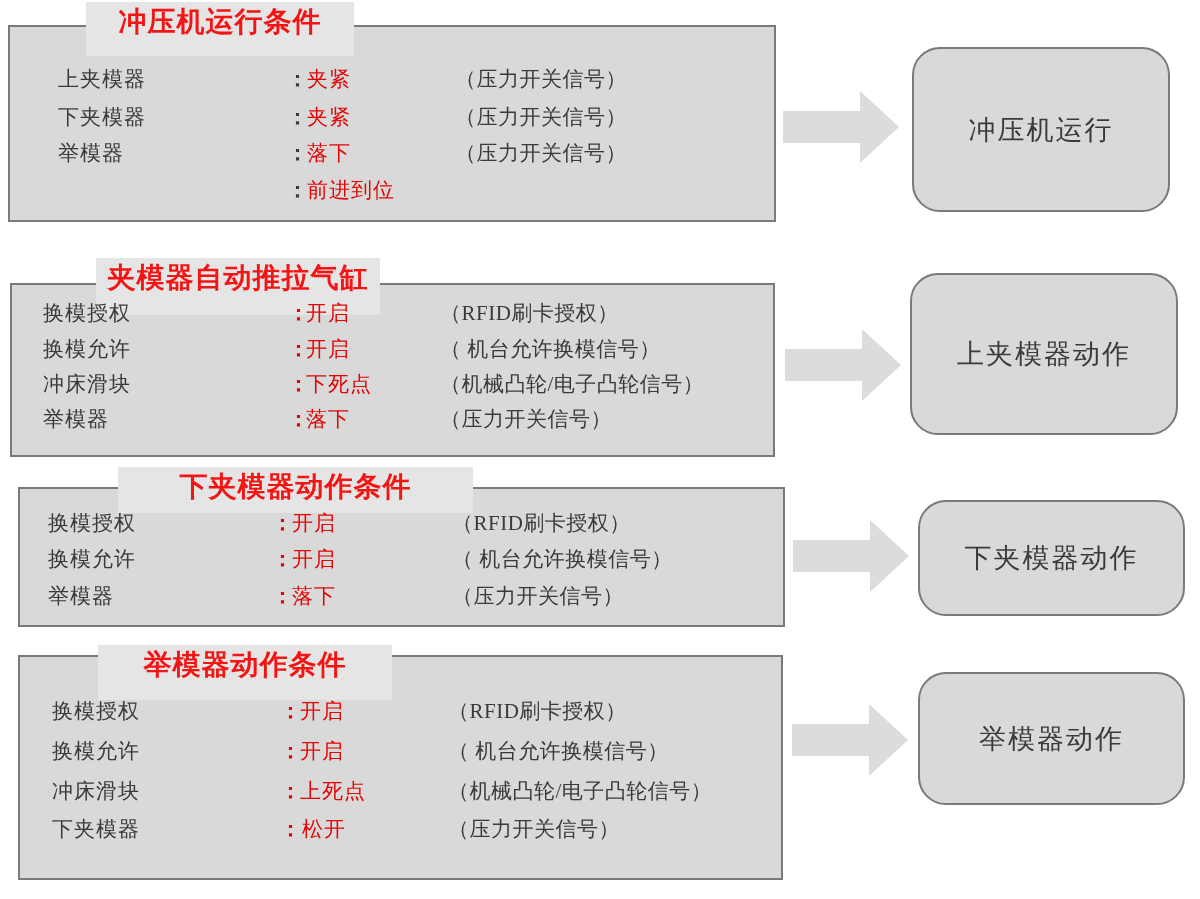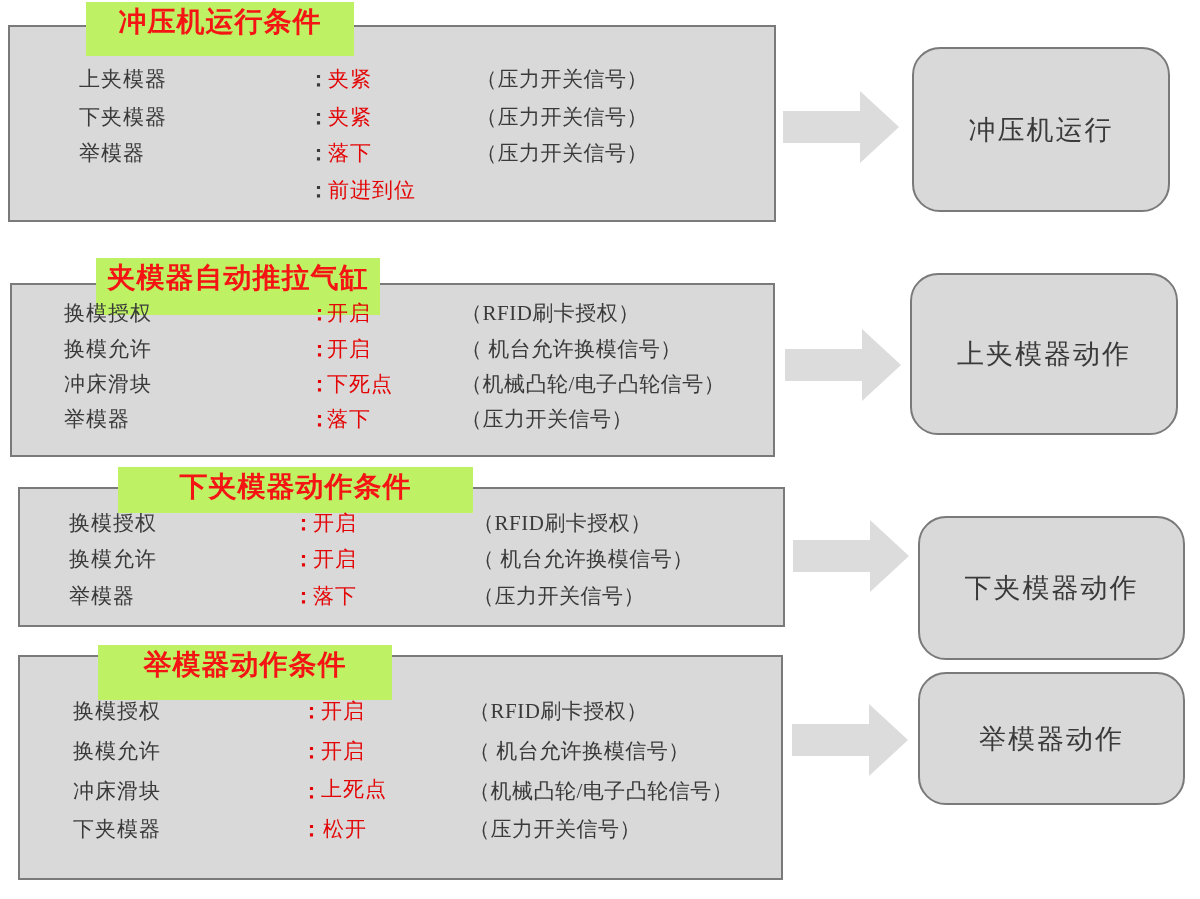--- a/index.html
+++ b/index.html
@@ -5,28 +5,28 @@
   html,body{margin:0;padding:0;background:#ffffff;}
   .canvas{
     position:relative;width:1200px;height:899px;background:#ffffff;overflow:hidden;
     font-family:"Liberation Serif", serif;
   }
   .cond-box{
     position:absolute;background:var(--box-fill);border:2px solid var(--box-border);
     box-sizing:border-box;
   }
   .title-box{
-    position:absolute;background:#bef264;display:flex;justify-content:center;
+    position:absolute;background:#e5e5e5;display:flex;justify-content:center;
     align-items:flex-start;box-sizing:border-box;padding-top:4px;z-index:3;
   }
   .title-text{
     font-size:28px;font-weight:bold;color:var(--red-title);white-space:nowrap;
     letter-spacing:1px;line-height:1.15;
   }
-  .row{position:absolute;height:30px;line-height:30px;z-index:4;margin-left:21px;}
+  .row{position:absolute;height:30px;line-height:30px;z-index:4;}
   .row span{position:absolute;top:0;white-space:nowrap;font-size:21px;}
   .lbl{color:var(--text-dark);letter-spacing:1px;}
   .colon{font-weight:bold;color:var(--text-dark);}
   .colon.red{color:var(--red-value);}
   .val{color:var(--red-value);letter-spacing:1px;}
   .note{color:var(--text-dark);letter-spacing:0.5px;}
   .arrow{position:absolute;z-index:2;}
   .result-box{
     position:absolute;background:var(--box-fill);border:2px solid var(--box-border);
     border-radius:28px;box-sizing:border-box;display:flex;align-items:center;
@@ -125,21 +125,21 @@
       </div>
       <div class="row" style="left: 18px; top: 581px; width: 767px;">
         <span class="lbl" style="left: 30px;">举模器</span>
         <span class="colon red" style="left: 254px;">：</span>
         <span class="val" style="left: 274px;">落下</span>
         <span class="note" style="left: 434px;">（压力开关信号）</span>
       </div>
       <svg class="arrow" width="116" height="72" viewBox="0 0 116 72" style="left: 793px; top: 520px;">
         <polygon points="0,20 77,20 77,0 116,36 77,72 77,52 0,52" fill="#dcdcdc"></polygon>
       </svg>
-      <div class="result-box" style="left: 918px; top: 516px; width: 267px; height: 144px;">
+      <div class="result-box" style="left: 918px; top: 500px; width: 267px; height: 116px;">
         <span class="result-text">下夹模器动作</span>
       </div>
       <div class="cond-box" style="left: 18px; top: 655px; width: 765px; height: 225px;"></div>
       <div class="title-box" style="left: 98px; top: 645px; width: 294px; height: 55px;">
         <span class="title-text">举模器动作条件</span>
       </div>
       <div class="row" style="left: 18px; top: 696px; width: 765px;">
         <span class="lbl" style="left: 34px;">换模授权</span>
         <span class="colon red" style="left: 262px;">：</span>
         <span class="val" style="left: 282px;">开启</span>
@@ -147,21 +147,21 @@
       </div>
       <div class="row" style="left: 18px; top: 736px; width: 765px;">
         <span class="lbl" style="left: 34px;">换模允许</span>
         <span class="colon red" style="left: 262px;">：</span>
         <span class="val" style="left: 282px;">开启</span>
         <span class="note" style="left: 430px;">（ 机台允许换模信号）</span>
       </div>
       <div class="row" style="left: 18px; top: 776px; width: 765px;">
         <span class="lbl" style="left: 34px;">冲床滑块</span>
         <span class="colon red" style="left: 262px;">：</span>
-        <span class="val" style="left: 282px; font-family: Liberation Mono, monospace;">上死点</span>
+        <span class="val" style="left: 282px;">上死点</span>
         <span class="note" style="left: 430px;">（机械凸轮/电子凸轮信号）</span>
       </div>
       <div class="row" style="left: 18px; top: 814px; width: 765px;">
         <span class="lbl" style="left: 34px;">下夹模器</span>
         <span class="colon red" style="left: 262px;">：</span>
         <span class="val" style="left: 284px; text-align: center;">松开</span>
         <span class="note" style="left: 430px;">（压力开关信号）</span>
       </div>
       <svg class="arrow" width="116" height="72" viewBox="0 0 116 72" style="left: 792px; top: 704px;">
         <polygon points="0,20 77,20 77,0 116,36 77,72 77,52 0,52" fill="#dcdcdc"></polygon>

